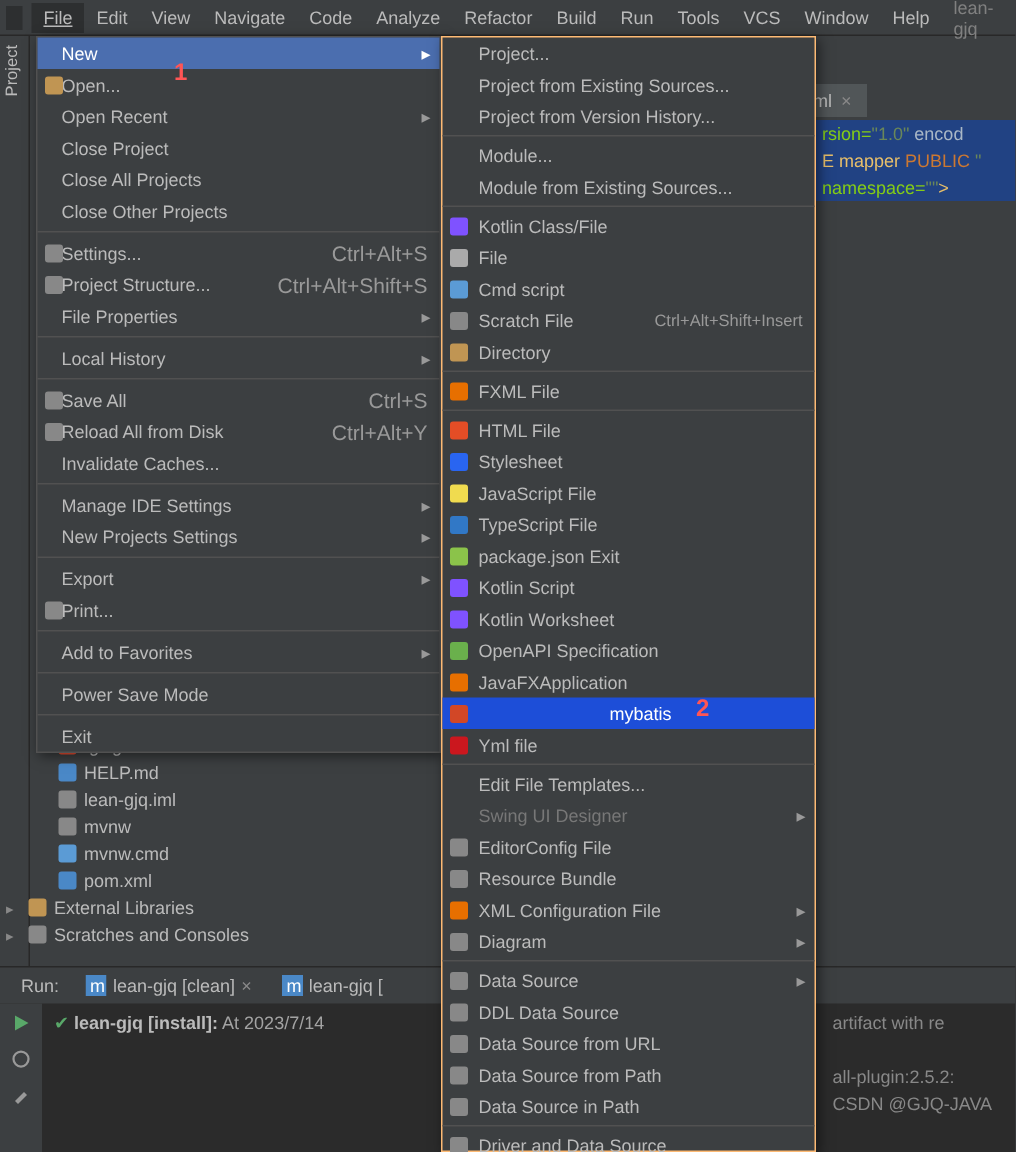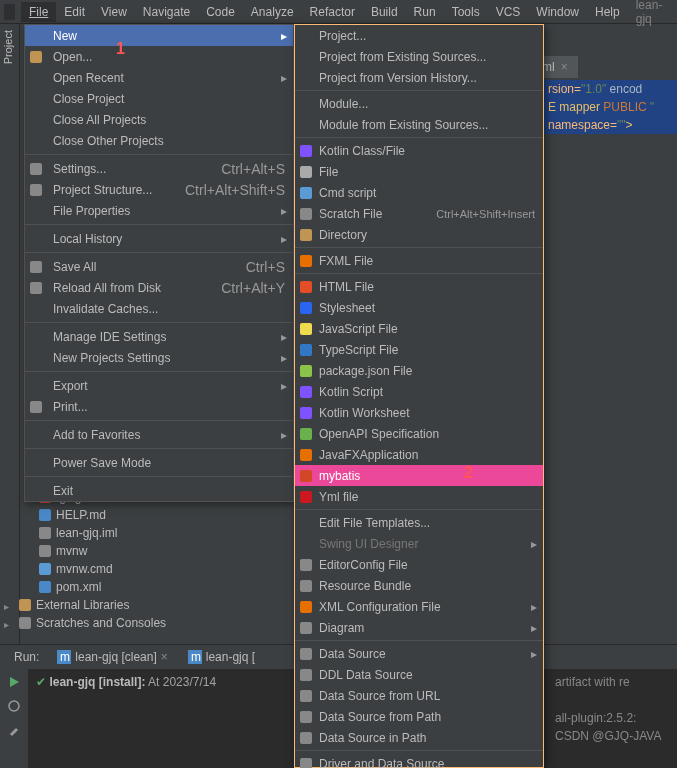--- a/index.html
+++ b/index.html
@@ -5,51 +5,51 @@
 * { margin: 0; padding: 0; box-sizing: border-box; font-family: "Segoe UI", Arial, sans-serif; font-size: 12px; }
 body { background: #3c3f41; color: #bbbbbb; width: 677px; height: 768px; overflow: hidden; position: relative; }
 .menubar { background: #3c3f41; height: 24px; display: flex; align-items: center; padding: 0 4px; border-bottom: 1px solid #282828; }
 .menubar .logo { width: 16px; height: 16px; background: #2d2f30; margin-right: 6px; }
 .menubar .mitem { padding: 3px 8px; color: #bbbbbb; cursor: pointer; }
 .menubar .mitem.active { background: #2d2f30; }
 .menubar .mitem u { text-decoration: underline; }
 .menubar .spacer { flex: 1; }
 .menubar .proj { color: #808080; padding: 0 8px; }
 .file-menu { position: absolute; left: 24px; top: 24px; width: 270px; background: #3c3f41; border: 1px solid #515151; box-shadow: 2px 2px 8px rgba(0,0,0,.5); z-index: 10; }
-.fm-row { display: flex; align-items: center; height: 21px; padding: 0 8px 0 28px; position: relative; color: #bbbbbb; }
+.fm-row { display: flex; align-items: center; height: 21px; padding: 0 8px 0 16px; position: relative; color: #bbbbbb; }
 .fm-row.hi { background: #4b6eaf; color: #fff; }
 .fm-row .ic { position: absolute; left: 4px; width: 14px; height: 14px; }
 .fm-row .sc { margin-left: auto; color: #999; font-size: 14px; }
 .fm-row .ar { position: absolute; right: 6px; color: #999; }
 .fm-row.hi .ar { color: #fff; }
 .fm-sep { height: 1px; background: #515151; margin: 3px 0; }
 .new-menu { position: absolute; left: 294px; top: 24px; width: 250px; background: #3c3f41; border: 1px solid #fdba74; box-shadow: 2px 2px 8px rgba(0,0,0,.5); z-index: 11; max-height: 744px; }
 .nm-row { display: flex; align-items: center; height: 21px; padding: 0 8px 0 24px; position: relative; color: #bbbbbb; }
-.nm-row.hi { background: #ec4899; color: #fff; }
+.nm-row.hi { background: #1d4ed8; color: #fff; justify-content: center; }
 .nm-row .ic { position: absolute; left: 4px; width: 14px; height: 14px; }
 .nm-row .sc { margin-left: auto; color: #999; font-size: 11px; }
 .nm-row .ar { position: absolute; right: 6px; color: #999; }
 .nm-row.dis { color: #777; }
 .nm-sep { height: 1px; background: #515151; margin: 2px 0; }
 .svgic { width: 14px; height: 14px; }
 .ann { position: absolute; color: #ff5555; font-size: 16px; font-weight: bold; z-index: 20; }
 .ann1 { left: 116px; top: 40px; }
 .ann2 { left: 464px; top: 464px; }
 .sidebar { position: absolute; left: 0; top: 24px; width: 20px; height: 620px; background: #3c3f41; border-right: 1px solid #282828; }
 .sidebar .lbl { writing-mode: vertical-rl; transform: rotate(180deg); color: #bbb; font-size: 11px; padding: 6px 2px; }
 .proj-tree { position: absolute; left: 20px; top: 468px; width: 274px; color: #bbb; }
 .pt-row { display: flex; align-items: flex-end; height: 18px; padding-left: 36px; position: relative; font-size: 12px; }
 .pt-row .ic { position: absolute; left: 18px; width: 14px; height: 14px; }
 .pt-row .chev { position: absolute; left: 4px; color: #888; font-size: 10px; }
 .editor-tabs { position: absolute; left: 532px; top: 56px; display: flex; }
 .et-tab { background: #515658; padding: 4px 10px; color: #bbb; font-size: 12px; display: flex; align-items: center; gap: 6px; }
 .et-close { color: #888; }
 .editor { position: absolute; left: 544px; top: 80px; width: 133px; color: #a9b7c6; font-family: "Consolas", monospace; font-size: 12px; line-height: 18px; }
 .editor .l1 { background: #214283; padding: 0 4px; }
-.editor .attr { color: #fdba74; }
+.editor .attr { color: #84cc16; }
 .editor .str { color: #6a8759; }
 .editor .kw { color: #cc7832; }
 .editor .tag { color: #e8bf6a; }
 .run-panel { position: absolute; left: 0; bottom: 0; width: 677px; height: 124px; background: #2b2b2b; border-top: 1px solid #282828; }
 .run-tabs { display: flex; align-items: center; height: 24px; padding: 0 8px; background: #3c3f41; gap: 4px; }
 .run-tab { padding: 2px 8px; color: #bbb; font-size: 12px; display: flex; align-items: center; gap: 4px; }
 .run-tab .close { color: #888; }
 .run-lbl { color: #bbb; padding: 0 6px; }
 .run-body { display: flex; height: 100px; }
 .run-gutter { width: 28px; background: #3c3f41; display: flex; flex-direction: column; align-items: center; padding-top: 6px; gap: 10px; }
@@ -262,21 +262,21 @@
     <div class="nm-row">
       <span class="ic"><svg class="svgic" viewBox="0 0 14 14">
           <rect x="1" y="1" width="12" height="12" rx="2" fill="#3178c6"></rect>
         </svg></span>
       <span>TypeScript File</span>
     </div>
     <div class="nm-row">
       <span class="ic"><svg class="svgic" viewBox="0 0 14 14">
           <rect x="1" y="1" width="12" height="12" rx="2" fill="#8bc34a"></rect>
         </svg></span>
-      <span>package.json File</span>
+      <span>package.json Exit</span>
     </div>
     <div class="nm-row">
       <span class="ic"><svg class="svgic" viewBox="0 0 14 14">
           <rect x="1" y="1" width="12" height="12" rx="2" fill="#7f52ff"></rect>
         </svg></span>
       <span>Kotlin Script</span>
     </div>
     <div class="nm-row">
       <span class="ic"><svg class="svgic" viewBox="0 0 14 14">
           <rect x="1" y="1" width="12" height="12" rx="2" fill="#7f52ff"></rect>

